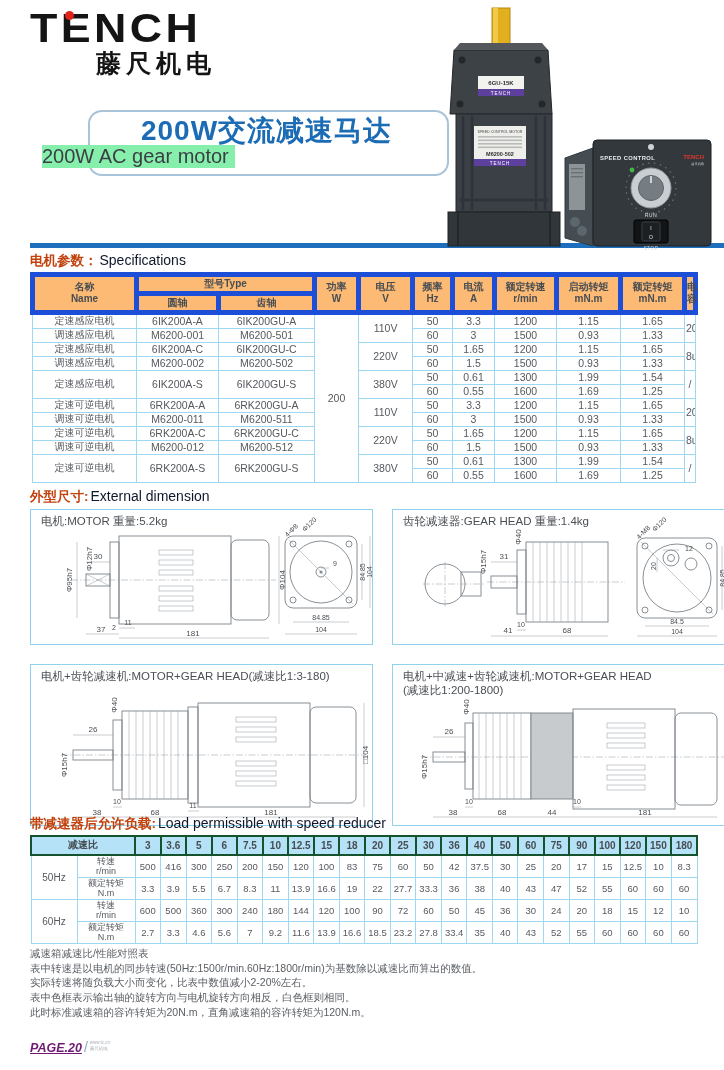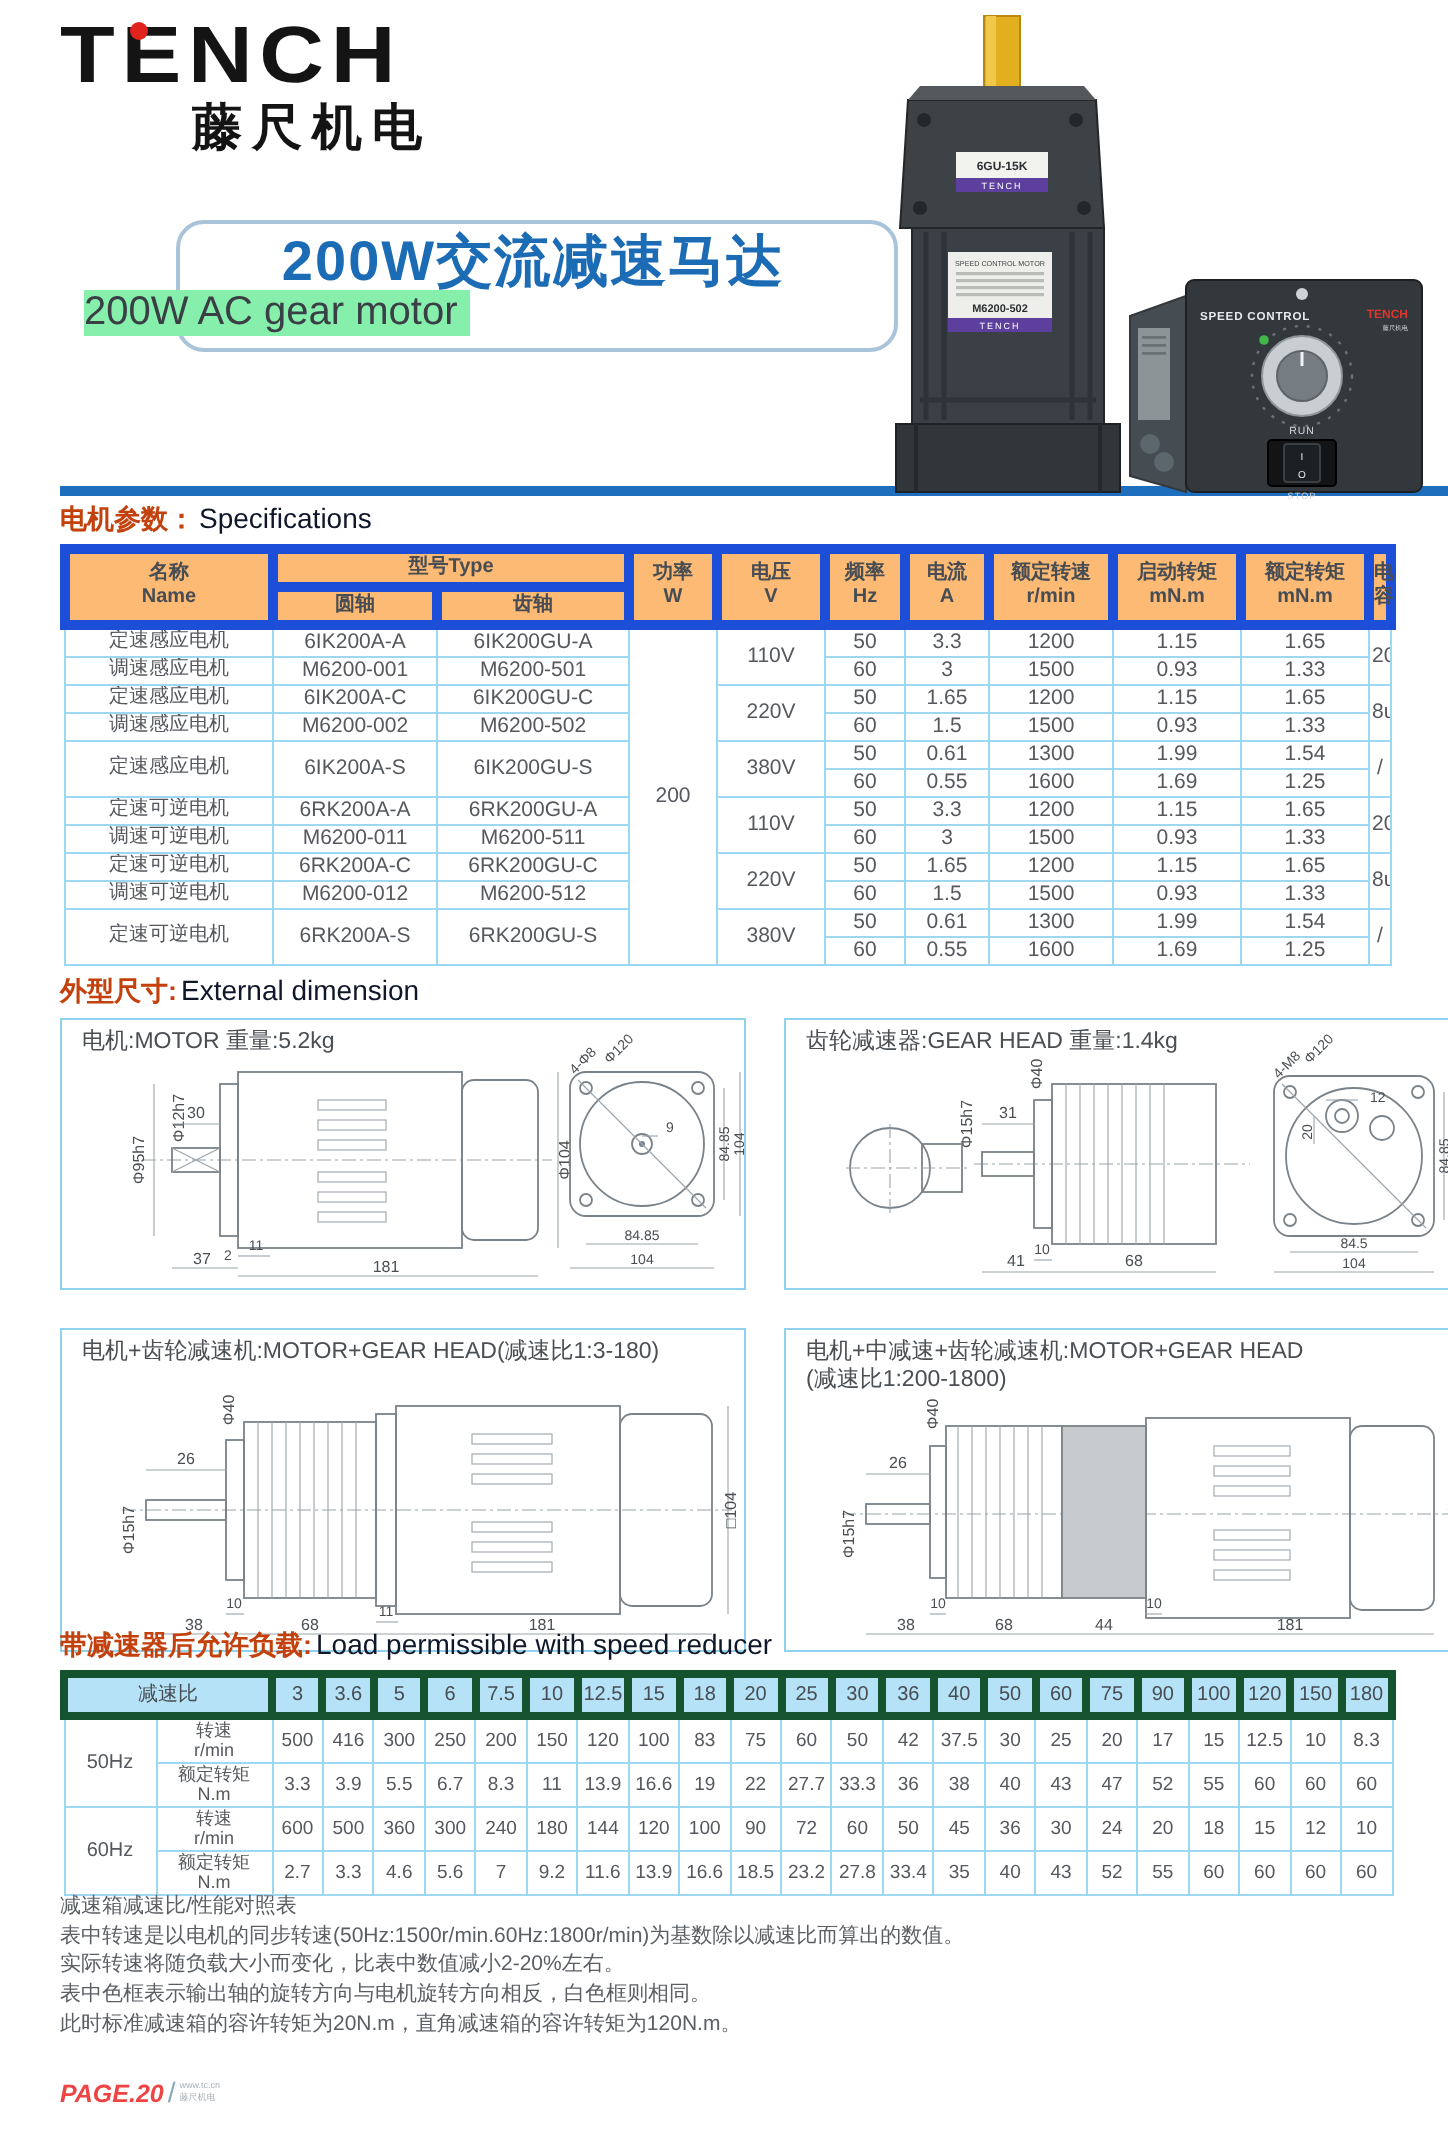--- a/index.html
+++ b/index.html
@@ -32,28 +32,28 @@
   .panel.tall{height:160px;}
   .panel-title{position:absolute;left:10px;top:4px;font-size:11.5px;color:#4a4f54;z-index:2;line-height:1.25;}
   svg.draw{position:absolute;left:0;top:0;}
   .ln{stroke:#7a838a;stroke-width:.9;fill:none;}
   .tn{stroke:#9aa3aa;stroke-width:.55;fill:none;}
   .cl{stroke:#9aa3aa;stroke-width:.55;stroke-dasharray:7 2 1.5 2;fill:none;}
   text.d{font-size:8px;fill:#4a4f54;font-family:"Liberation Sans",sans-serif;}
   text.ds{font-size:7px;fill:#4a4f54;font-family:"Liberation Sans",sans-serif;}
   
   .load{width:668px;table-layout:fixed;margin-top:3px;border:1px solid #7ec9ec;}
-  .load th{background:#b5e2f6;border:4px solid #14532d;font-size:10px;font-weight:400;color:#474d53;height:17px;padding:0;}
+  .load th{background:#b5e2f6;border:2px solid #14532d;font-size:10px;font-weight:700;color:#474d53;height:17px;padding:0;}
   .load td{border:1px solid #9ed7f2;font-size:9.5px;color:#55595e;text-align:center;height:21px;padding:0;}
   .load td.lbl{font-size:9px;white-space:pre-line;line-height:1.15;text-align:center;}
   .load td.freq{font-size:10px;}
   
   .footnotes{position:absolute;left:30px;top:946px;width:684px;font-size:10.5px;color:#5a5f64;line-height:1.4;}
   .footer{position:absolute;left:30px;top:1038px;}
-  .pg{font-size:12.5px;font-weight:800;font-style:italic;color:#ef4444;}
+  .pg{font-size:12.5px;font-weight:800;font-style:italic;color:#701a75;text-decoration:underline;}
   .sep{color:#8aa6c0;font-size:14px;margin:0 2px;}
   .small-txt{display:inline-block;vertical-align:top;font-size:4.5px;color:#9aa3aa;line-height:1.4;opacity:.85;margin-top:2px;}
 </style>
 </head>
 <body>
 
 <div class="page">
 
   <div class="blue-rule"></div>
 

